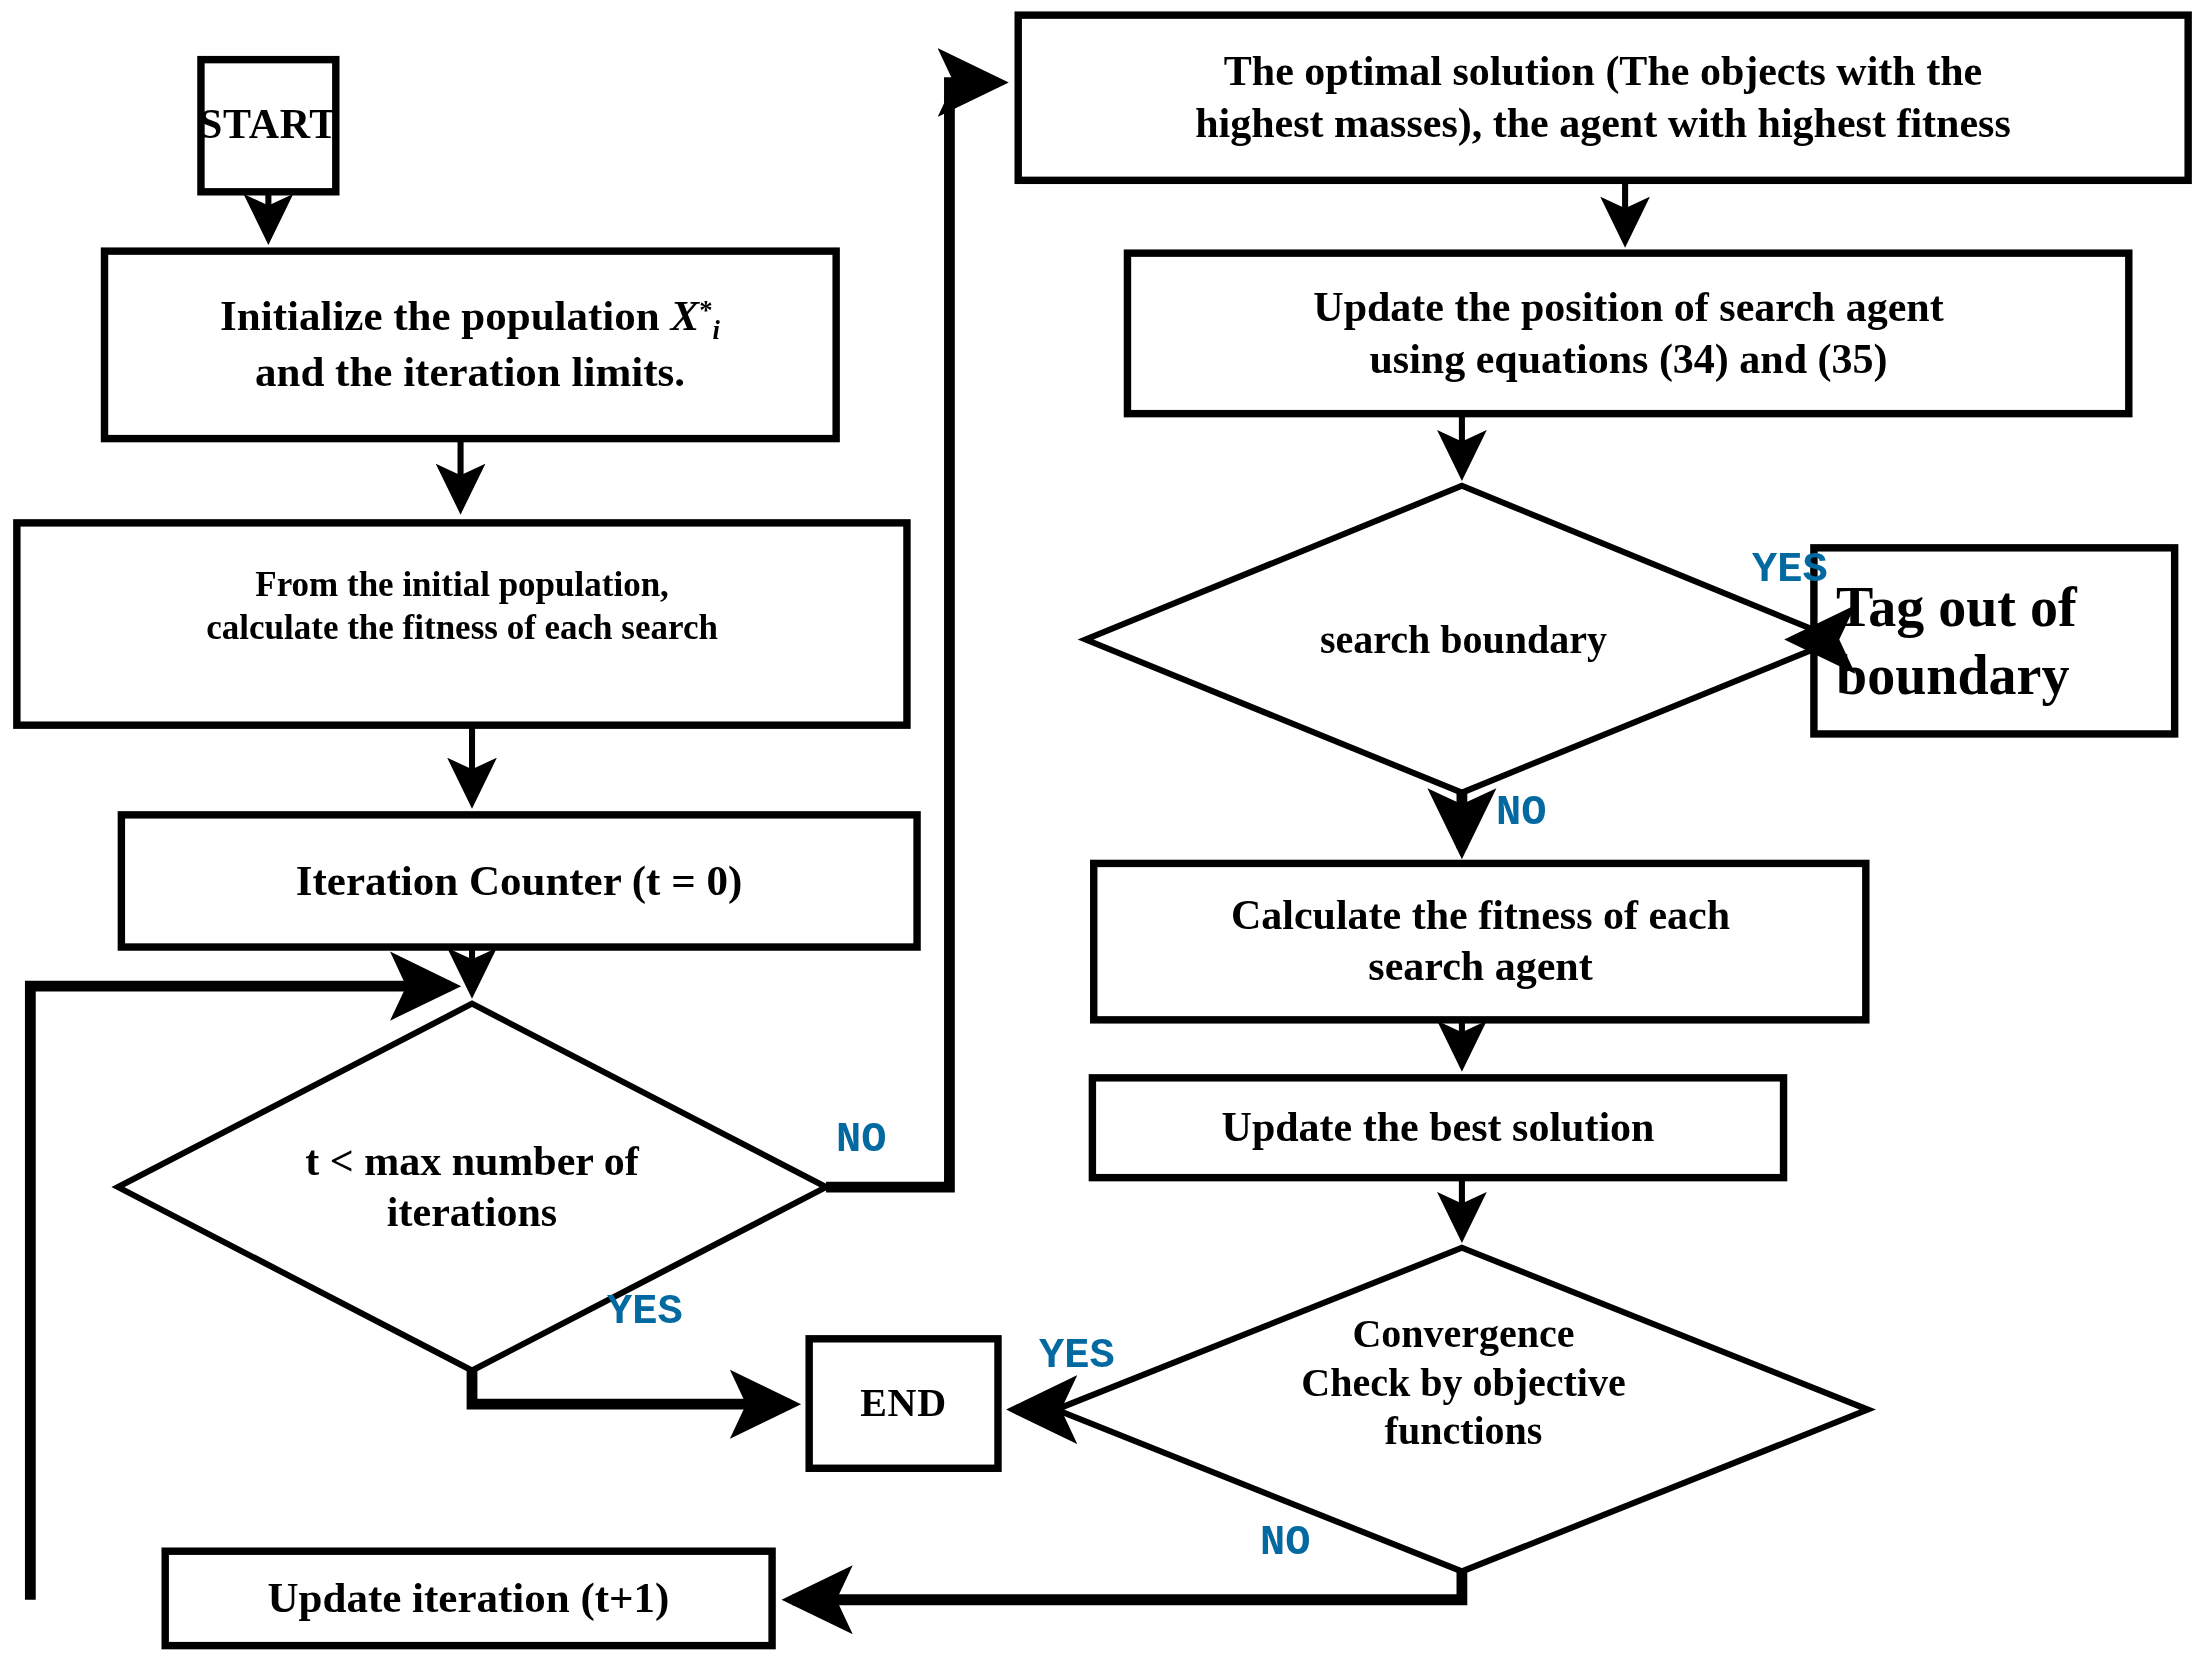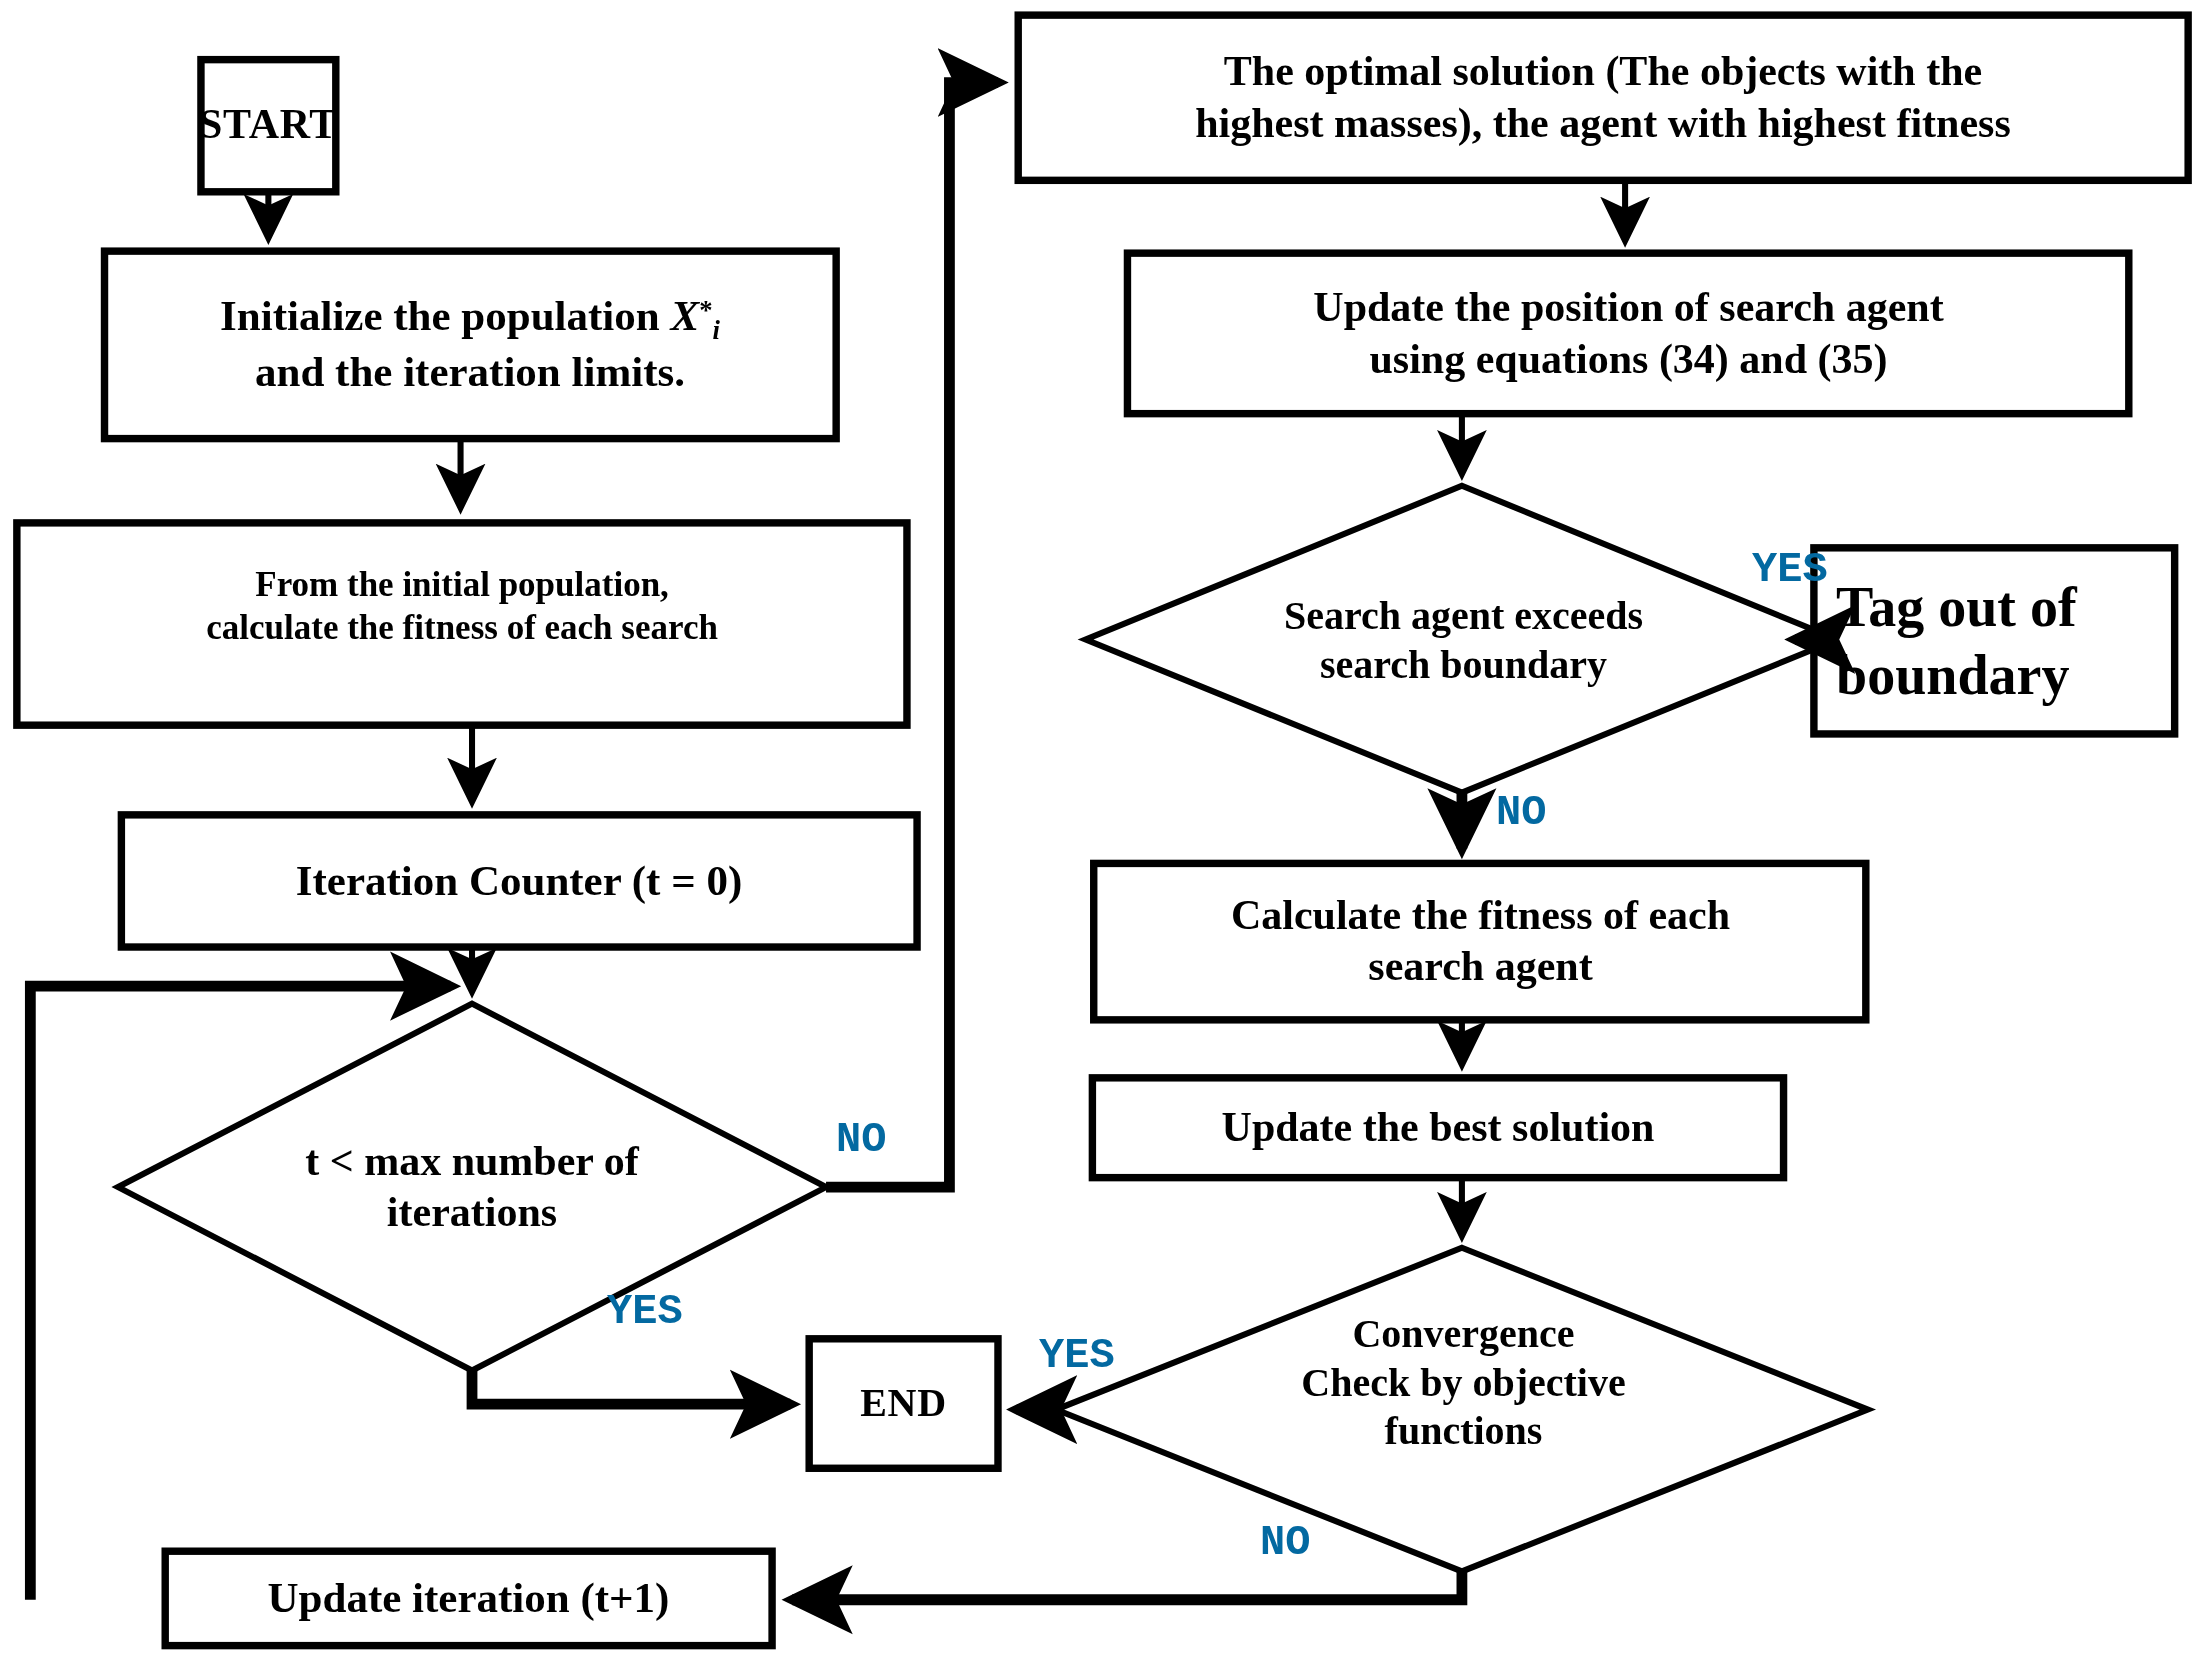--- a/index.html
+++ b/index.html
@@ -134,21 +134,20 @@
 
   <div class="nodetext" style="left:1136px;top:253px;width:985px;height:161px;font-size:42px;justify-content:center;">
     <div>
       <div>Update the position of search agent</div>
       <div>using equations (34) and (35)</div>
     </div>
   </div>
 
   <div class="nodetext" style="left:1207px;top:563px;width:513px;height:155px;font-size:40px;">
     <div>
-      <div>Search agent exceeds</div>
       <div>search boundary</div>
     </div>
   </div>
 
   <div class="nodetext" style="left:1821px;top:548px;width:347px;height:186px;font-size:56px;align-items:center;justify-content:flex-start;">
     <div style="text-align:left;padding-left:15px;">
       <div>Tag out of</div>
       <div>boundary</div>
     </div>
   </div>

